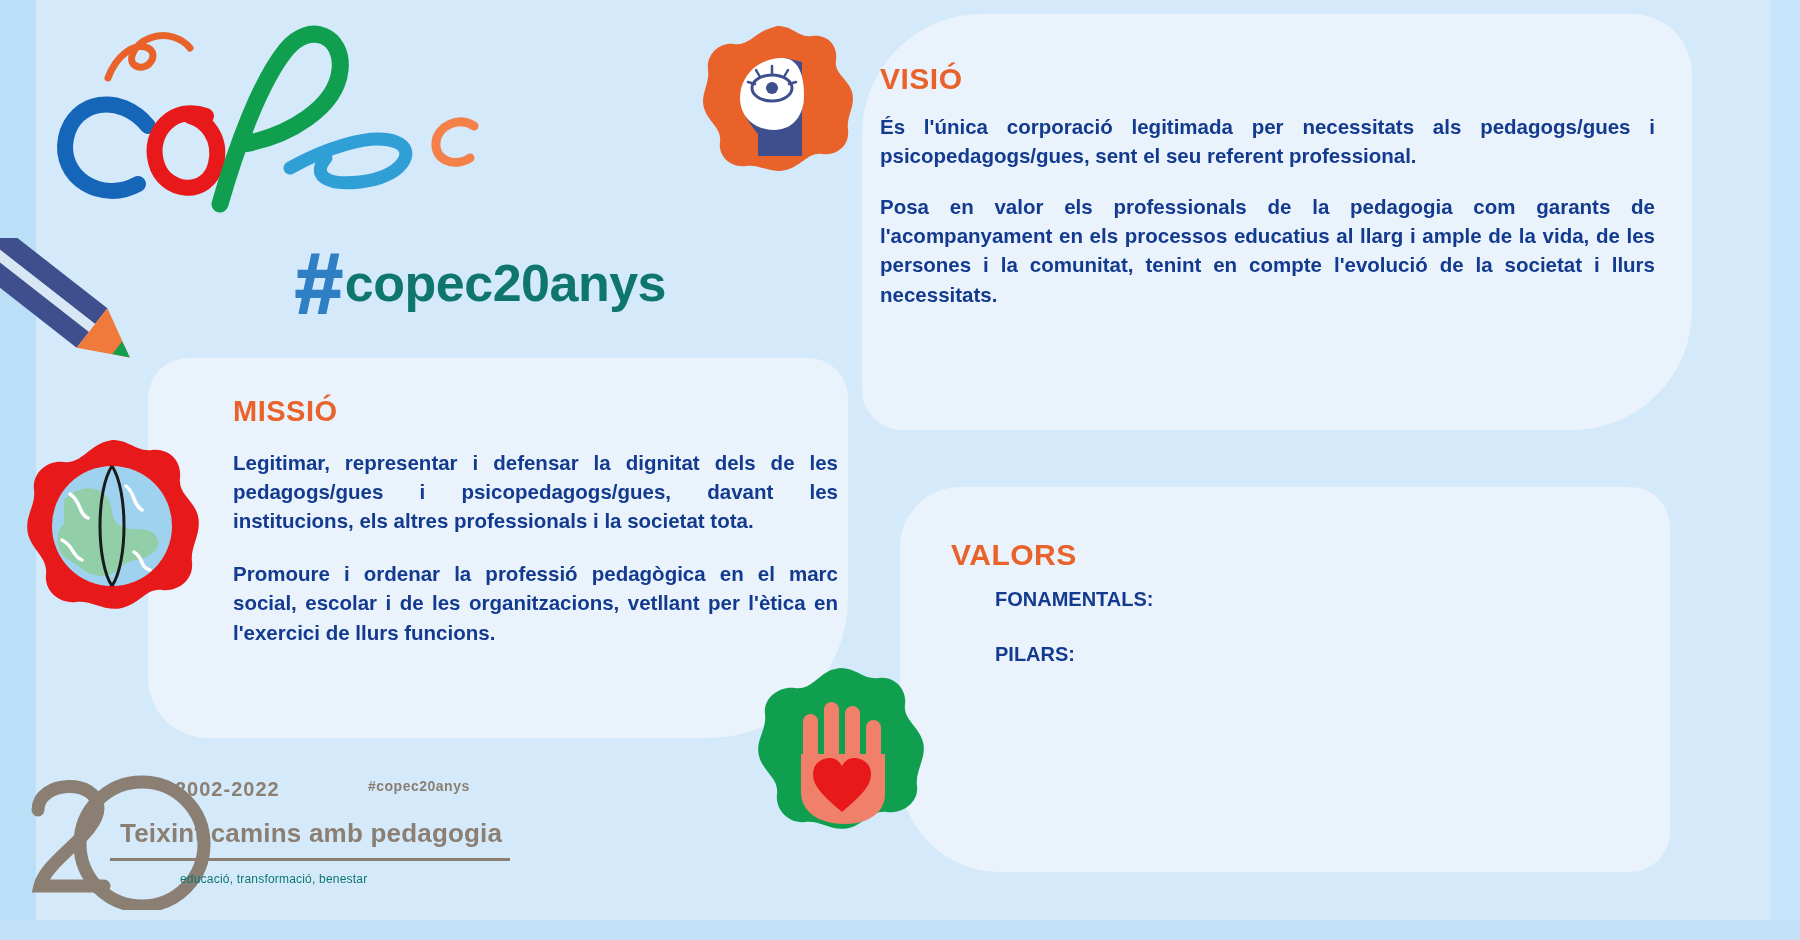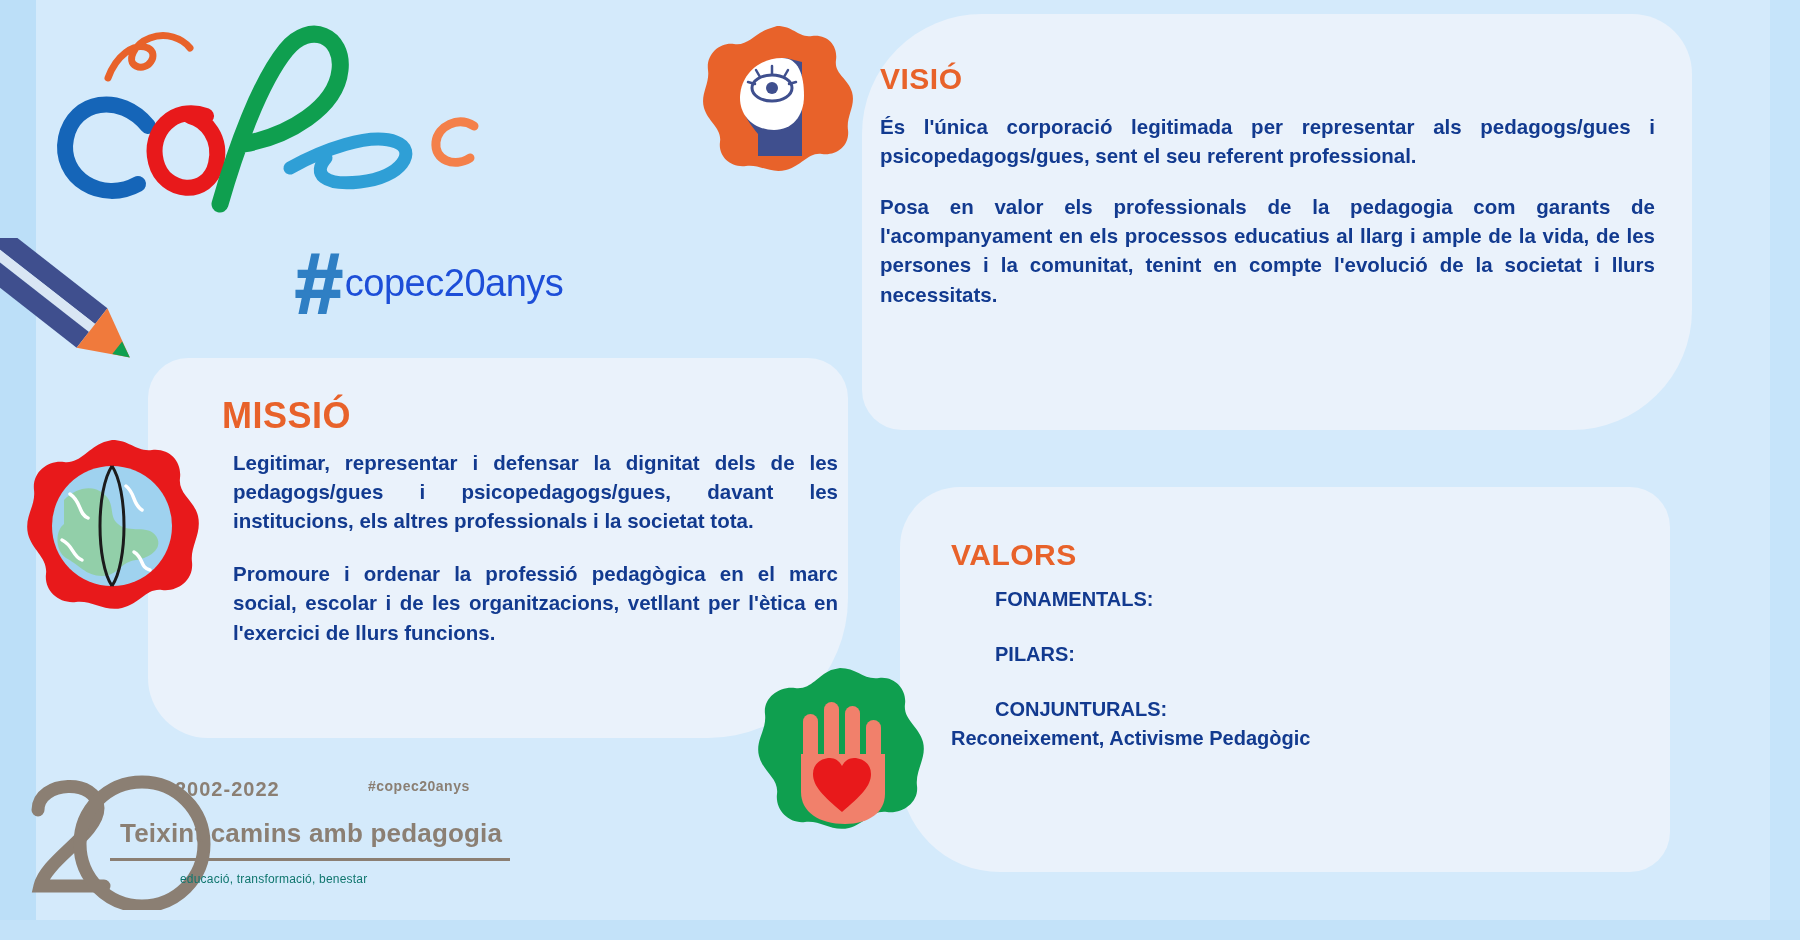--- a/index.html
+++ b/index.html
@@ -67,22 +67,22 @@
     color: #e8622a;
     letter-spacing: 0.5px;
   }
   .h-vision {
     position: absolute;
     left: 880px; top: 62px;
     font-size: 30px;
   }
   .h-mission {
     position: absolute;
-    left: 222px; top: 395px;
-    font-size: 36px;
+    left: 233px; top: 395px;
+    font-size: 29px;
   }
   .h-valors {
     position: absolute;
     left: 951px; top: 538px;
     font-size: 30px;
   }
 
   .body-text {
     color: #123a8f;
     font-weight: bold;
@@ -135,23 +135,23 @@
   }
   .hash-glyph {
     font-size: 86px;
     font-weight: bold;
     color: #2f7fc4;
     line-height: 1;
     letter-spacing: -4px;
     -webkit-text-stroke: 2px #2f7fc4;
   }
   .hash-text {
-    font-size: 38px;
-    font-weight: normal;
-    color: #1d4ed8;
+    font-size: 52px;
+    font-weight: bold;
+    color: #0f766e;
     letter-spacing: -0.5px;
   }
 
   
   .pencil {
     position: absolute;
     left: -18px; top: 238px;
     width: 220px; height: 200px;
   }
 
@@ -309,42 +309,38 @@
       <rect x="121" y="58" width="15" height="58" rx="7.5"></rect>
       <path d="M56 92 L140 92 L140 132 C140 150 124 162 100 162 C74 162 56 150 56 130 Z"></path>
     </g>
     <path d="M97 150 C78 134 68 124 68 112 C68 102 76 96 85 96 C91 96 95 100 97 104
              C99 100 103 96 109 96 C118 96 126 102 126 112 C126 124 116 134 97 150 Z" fill="#e8191b"></path>
   </svg>
 </div>
 
 <div class="heading h-vision">VISIÓ</div>
 <div class="body-text t-vision">
-  <p>És l'única corporació legitimada per representar als pedagogs/gues i psicopedagogs/gues, sent el seu referent professional.</p>
+  <p>És l'única corporació legitimada per necessitats als pedagogs/gues i psicopedagogs/gues, sent el seu referent professional.</p>
   <p>Posa en valor els professionals de la pedagogia com garants de l'acompanyament en els processos educatius al llarg i ample de la vida, de les persones i la comunitat, tenint en compte l'evolució de la societat i llurs necessitats.</p>
 </div>
 
 <div class="heading h-mission">MISSIÓ</div>
 <div class="body-text t-mission">
   <p>Legitimar, representar i defensar la dignitat dels de les pedagogs/gues i psicopedagogs/gues, davant les institucions, els altres professionals i la societat tota.</p>
   <p>Promoure i ordenar la professió pedagògica en el marc social, escolar i de les organitzacions, vetllant per l'ètica en l'exercici de llurs funcions.</p>
 </div>
 
 <div class="heading h-valors">VALORS</div>
 <div class="valors-body">
   <div class="valors-group">
     <span class="valors-label">FONAMENTALS:</span>
   </div>
   <div class="valors-group">
     <span class="valors-label">PILARS:</span>
   </div>
-  <div class="valors-group">
-    <span class="valors-label">CONJUNTURALS:</span>
-    <span class="valors-items">Reconeixement, Activisme Pedagògic</span>
-  </div>
 </div>
 
 <div class="anniv">
   <svg width="520" height="150" viewBox="0 0 520 150" aria-hidden="true">
     <path d="M18 50 C18 20 78 18 78 48 C78 74 26 100 20 126 L84 126" stroke="#8b7f73" stroke-width="13" fill="none" stroke-linecap="round"></path>
     <circle cx="122" cy="84" r="62" stroke="#8b7f73" stroke-width="13" fill="none"></circle>
   </svg>
 </div>
 <div class="anniv-years">2002-2022</div>
 <div class="anniv-hash">#copec20anys</div>

